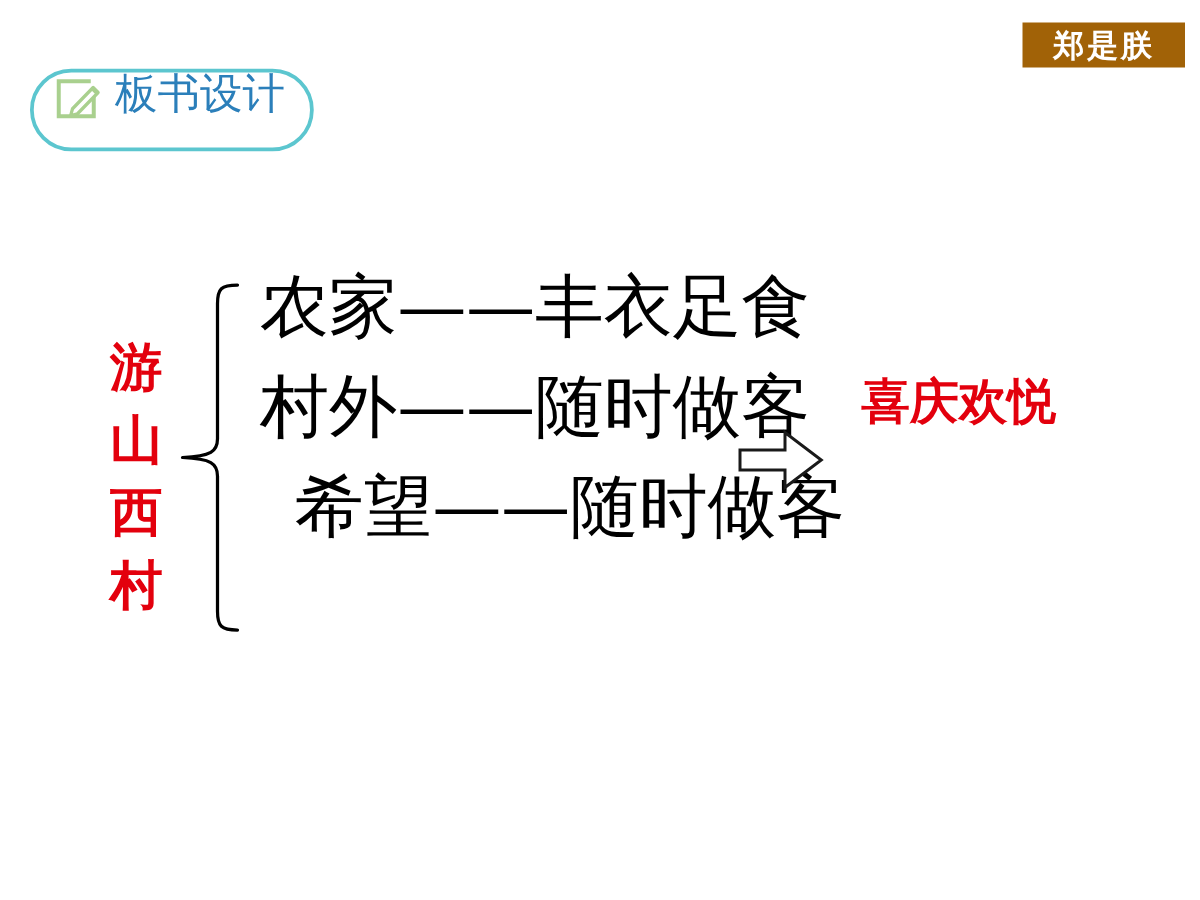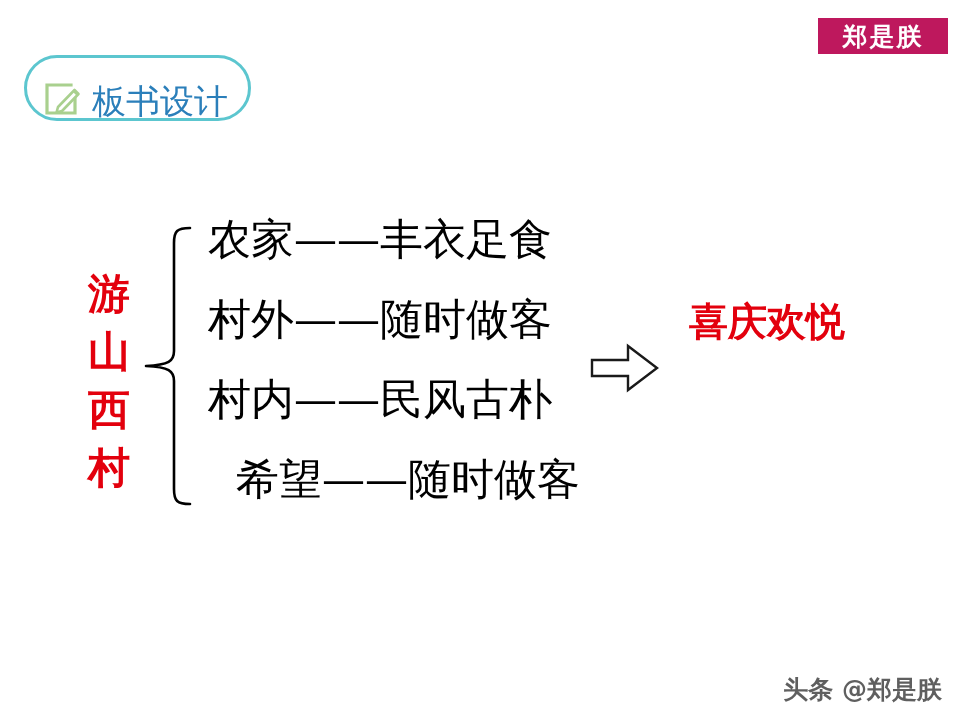--- a/index.html
+++ b/index.html
@@ -18,21 +18,21 @@
     overflow: hidden;
   }
 
   
   #brand-badge {
     position: absolute;
     left: 818px;
     top: 18px;
     width: 130px;
     height: 36px;
-    background: #be185d;
+    background: #a16207;
     display: flex;
     align-items: center;
     justify-content: center;
   }
   #brand-badge .badge-text {
     color: #ffffff;
     font-family: "DejaVu Sans", sans-serif;
     font-weight: bold;
     font-size: 25px;
     letter-spacing: 2px;
@@ -44,21 +44,21 @@
   #section-pill {
     position: absolute;
     left: 24px;
     top: 55px;
     width: 227px;
     height: 66px;
     border: 3px solid #5cc6cf;
     border-radius: 36px;
     background: #ffffff;
     display: flex;
-    align-items: flex-end;
+    align-items: flex-start;
     box-sizing: border-box;
   }
   #section-pill .pill-icon {
     margin-left: 16px;
     width: 40px;
     height: 40px;
     flex: none;
     display: block;
   }
   #section-pill .pill-label {
@@ -105,21 +105,21 @@
 
   #item-list {
     position: absolute;
     left: 208px;
     top: 28px;
     width: 390px;
   }
   #item-list .item-line {
     color: #000000;
     font-family: "DejaVu Serif", serif;
-    font-size: 43px;
+    font-size: 55px;
     line-height: 1;
     height: 52px;
     margin-bottom: 28px;
     white-space: nowrap;
     letter-spacing: 0;
   }
   #item-list .item-line:last-child { margin-bottom: 0; margin-left: 28px; }
 
   #arrow-svg {
     position: absolute;
@@ -195,29 +195,27 @@
                L 31 126
                C 31 136, 26 140, 3 141
                C 26 142, 31 146, 31 156
                L 31 264
                C 31 276, 34 279, 47 279" fill="none" stroke="#000000" stroke-width="2.6" stroke-linecap="round" stroke-linejoin="round"></path>
     </svg>
 
     <div id="item-list">
       <div class="item-line">农家——丰衣足食</div>
       <div class="item-line">村外——随时做客</div>
-      <div class="item-line">村内——民风古朴</div>
       <div class="item-line">希望——随时做客</div>
     </div>
 
     <svg id="arrow-svg" viewBox="0 0 70 52">
       <path d="M2 18 L38 18 L38 4 L67 26 L38 48 L38 34 L2 34 Z" fill="#ffffff" stroke="#1a1a1a" stroke-width="2.4" stroke-linejoin="miter"></path>
     </svg>
 
     <div id="conclusion">
       <div class="conclusion-line">喜庆欢悦</div>
     </div>
 
   </div>
 
-  <div id="footer-watermark">头条 @郑是朕</div>
 
 </div>
 
 </body></html>

